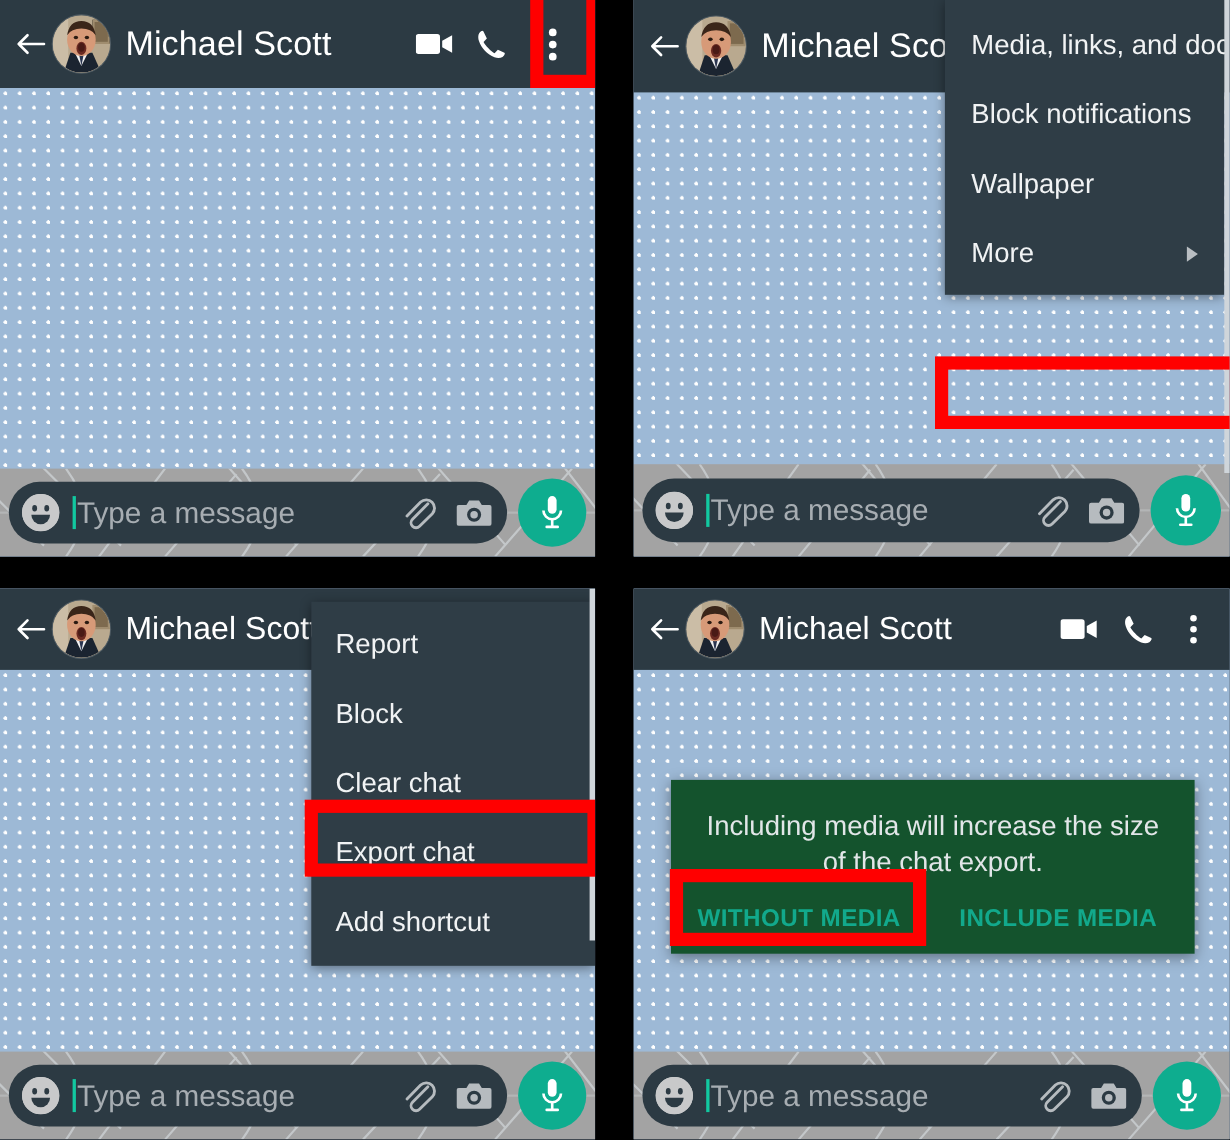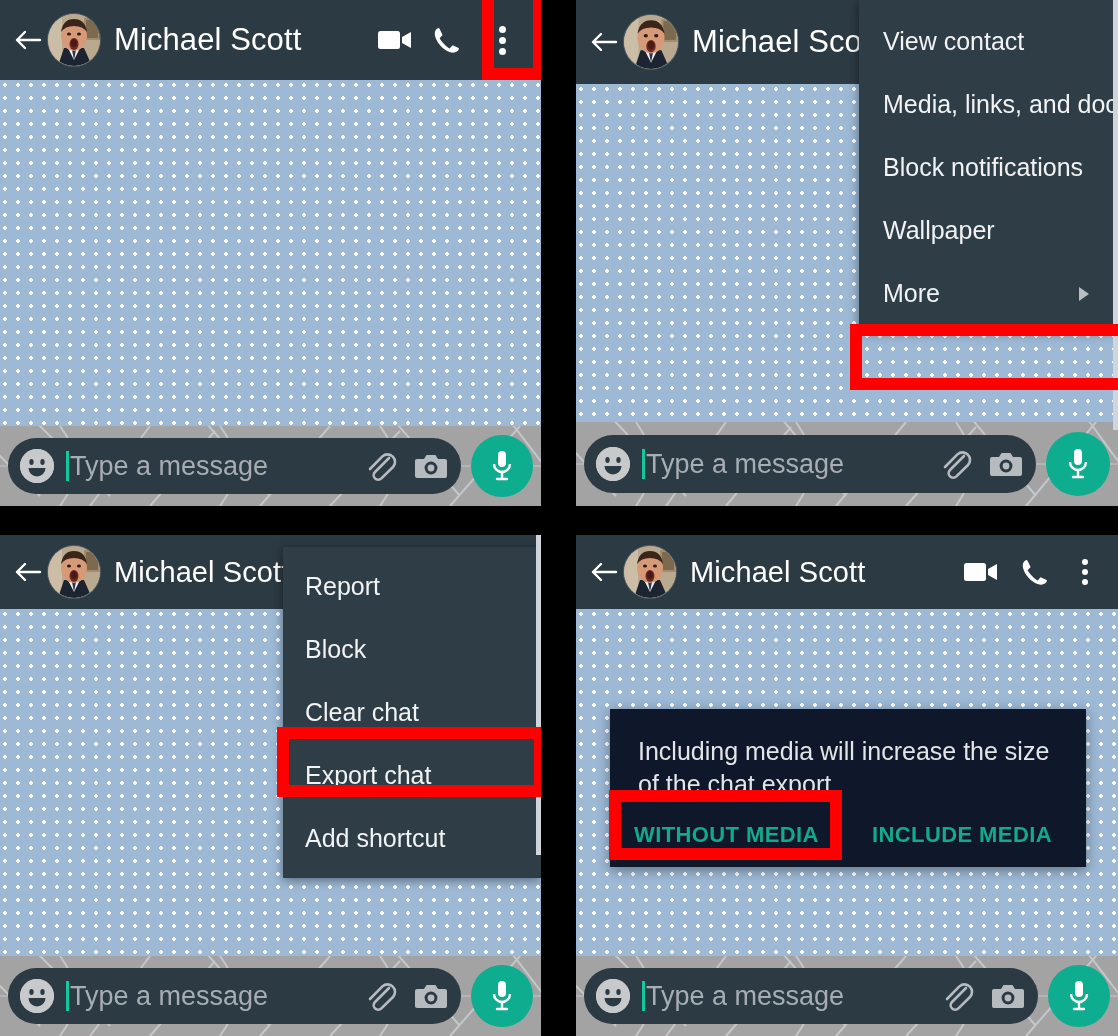--- a/index.html
+++ b/index.html
@@ -157,23 +157,24 @@
     margin-left: auto;
     width: 0; height: 0;
     border-left: 10px solid #b9bec2;
     border-top: 7px solid transparent;
     border-bottom: 7px solid transparent;
   }
 
   
   .dialog {
     position: absolute;
-    background: #0f172a;
+    background: #14532d;
     z-index: 20;
     box-shadow: 0 3px 12px rgba(0,0,0,.4);
+    text-align: center;
   }
   .dialog-text {
     color: #e2e6e8;
     line-height: 1.33;
   }
   .dialog-actions {
     display: flex;
     align-items: center;
   }
   .dlg-btn {
@@ -375,23 +376,20 @@
           <path d="M4 15 a8 8 0 0 0 16 0" stroke="#fff" stroke-width="2.4" fill="none"></path>
           <path d="M12 23 v6 M7 30 h10" stroke="#fff" stroke-width="2.4" stroke-linecap="round"></path>
         </svg>
       </div>
     </div>
 
     <div class="scrollbar" style="left:537px;top:0;width:5px;height:430px;"></div>
 
     <div class="menu" style="left:283px;top:0;width:254px;padding:10px 0 6px 0;">
       <div class="menu-item" style="height:63px;padding:0 24px;font-size:25px;">
-        <span>View contact</span>
-      </div>
-      <div class="menu-item" style="height:63px;padding:0 24px;font-size:25px;">
         <span>Media, links, and docs</span>
       </div>
       <div class="menu-item" style="height:63px;padding:0 24px;font-size:25px;">
         <span>Block notifications</span>
       </div>
       <div class="menu-item" style="height:63px;padding:0 24px;font-size:25px;">
         <span>Wallpaper</span>
       </div>
       <div class="menu-item" style="height:63px;padding:0 24px;font-size:25px;">
         <span>More</span>

